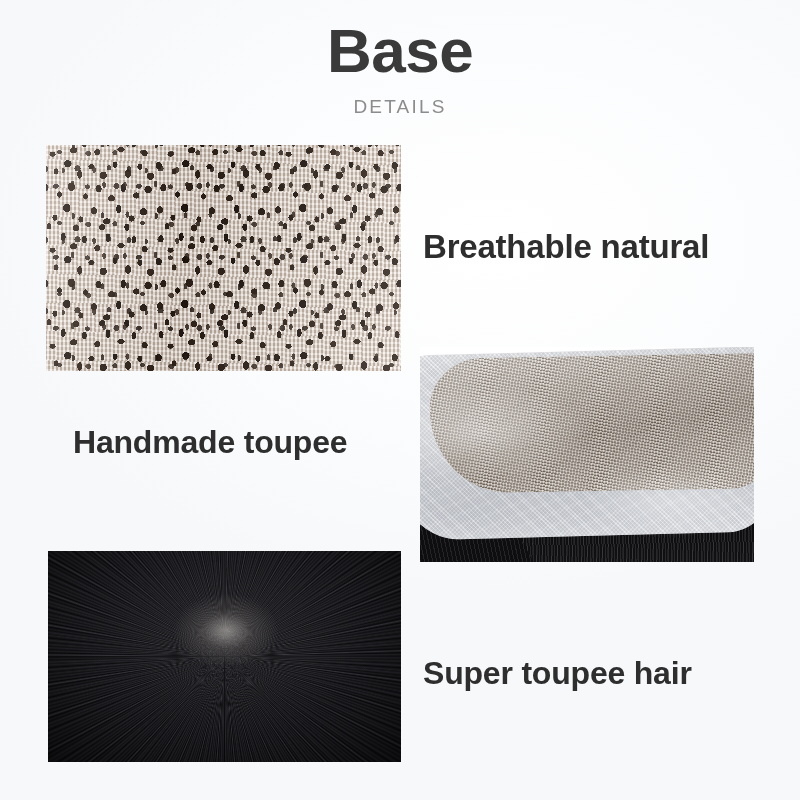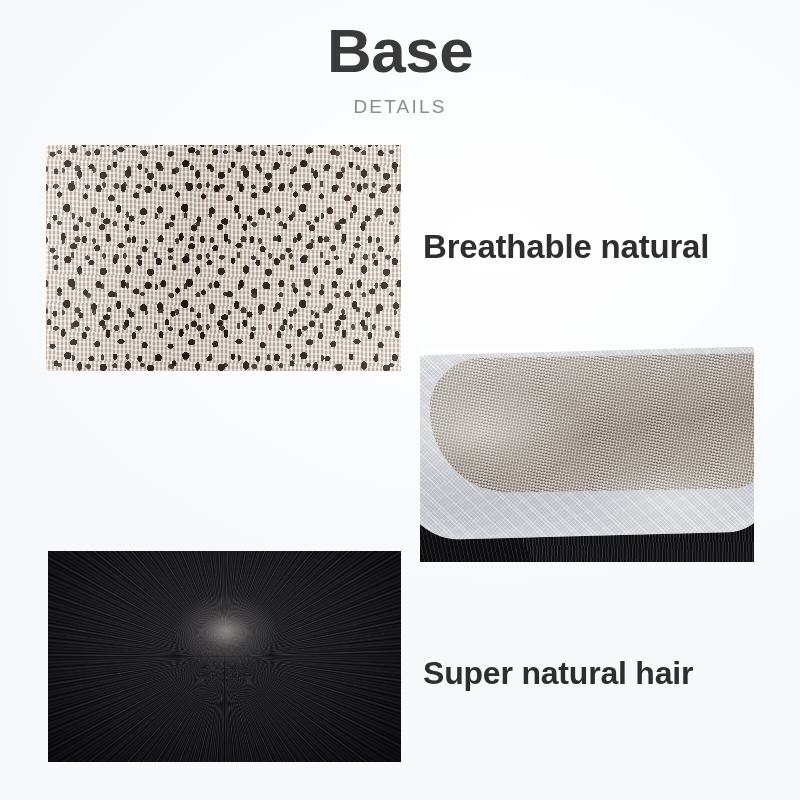--- a/index.html
+++ b/index.html
@@ -353,23 +353,24 @@
   <div class="caption" id="cap-breathable">Breathable natural</div>
 
   <div class="photo" id="photo-base">
     <div class="base-hair"></div>
     <div class="base-hair-left"></div>
     <div class="base-pu"></div>
     <div class="base-mesh"></div>
     <div class="base-gloss"></div>
   </div>
 
+  <div class="caption" id="cap-handmade">Handmade toupee</div>
 
   <div class="photo" id="photo-crown">
     <div class="crown-rays"></div>
     <div class="crown-rays2"></div>
     <div class="crown-core"></div>
     <div class="crown-vignette"></div>
   </div>
 
-  <div class="caption" id="cap-super">Super natural hair</div>
+  <div class="caption" id="cap-super">Super toupee hair</div>
 
 </div>
 
 </body></html>

